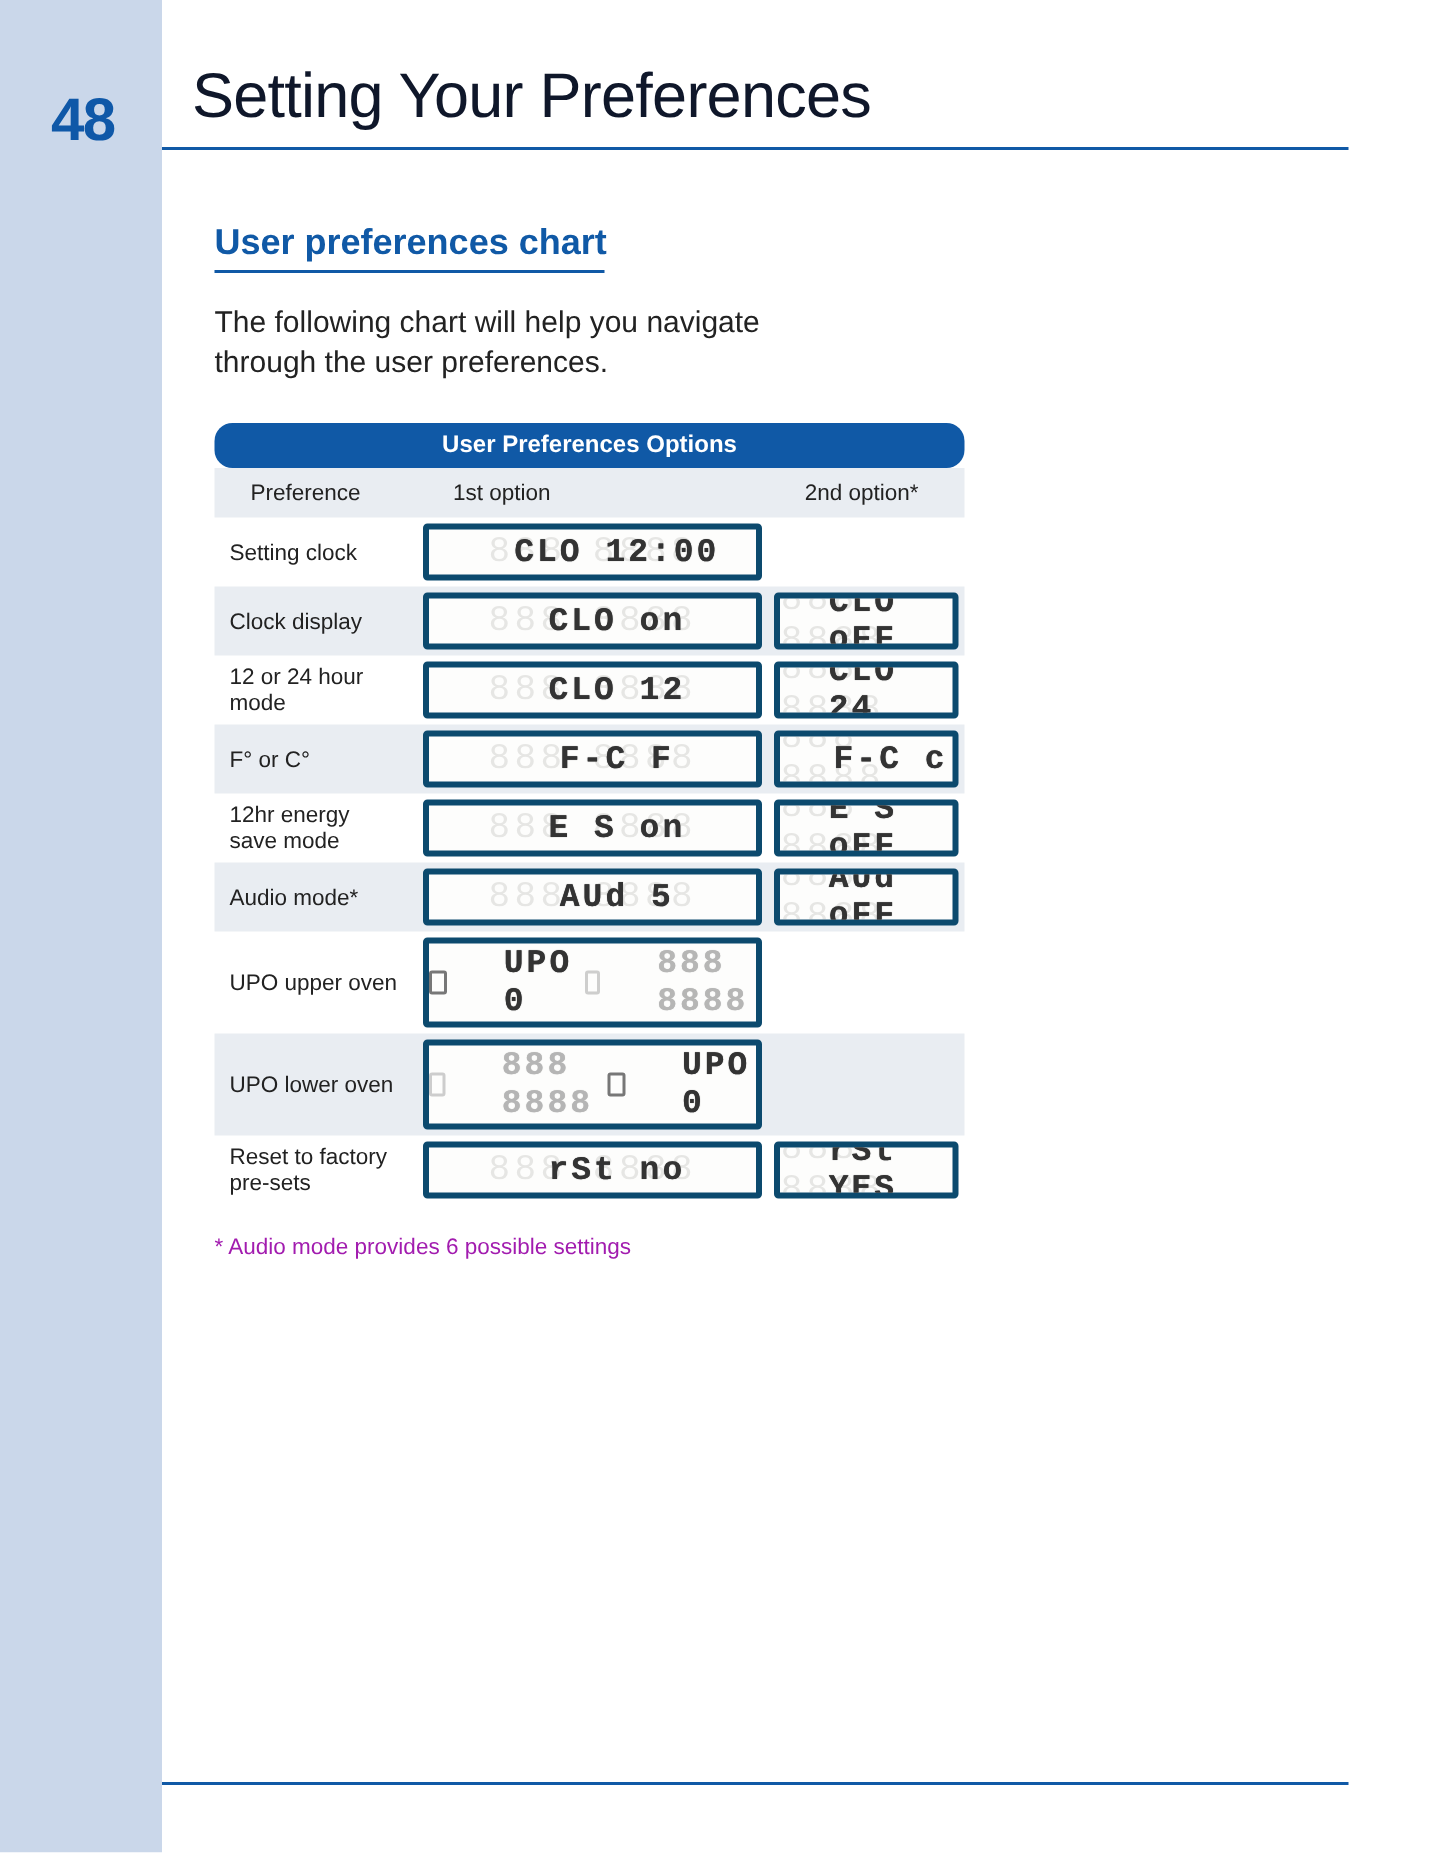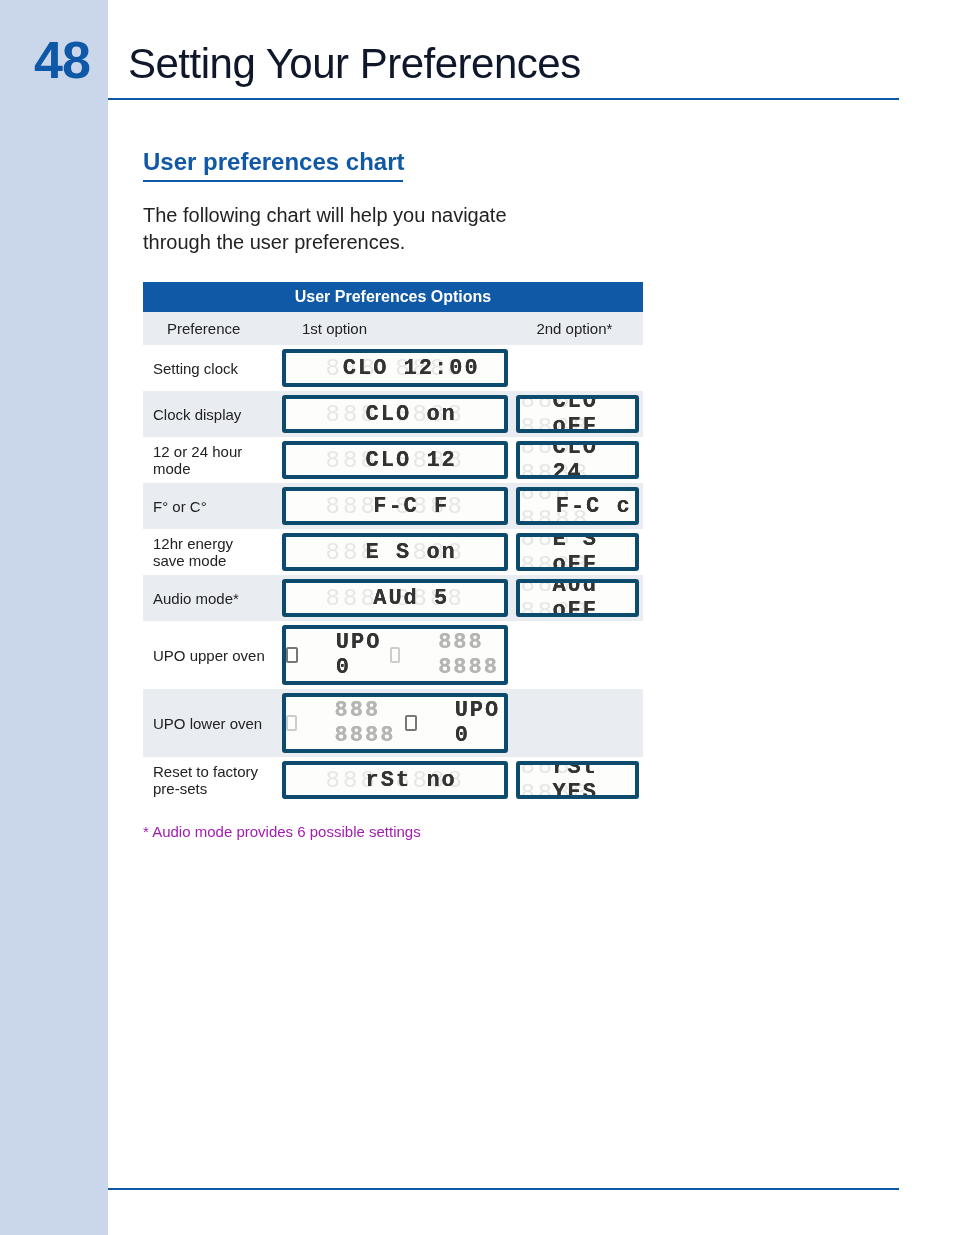--- a/index.html
+++ b/index.html
@@ -18,22 +18,22 @@
   }
   .left-margin {
     position: absolute;
     left: 0; top: 0; bottom: 0;
     width: 108px;
     background: #cad7ea;
   }
   .page-number {
     position: absolute;
     left: 34px;
-    top: 30px;
-    font-size: 52px;
+    top: 58px;
+    font-size: 40px;
     font-weight: 700;
     color: #0f58a8;
     letter-spacing: -1px;
   }
   .title {
     position: absolute;
     left: 128px;
     top: 40px;
     font-size: 42px;
     font-weight: 400;
@@ -78,20 +78,21 @@
     border-collapse: collapse;
     font-size: 15px;
   }
   .chart-table th.bar {
     background: #1059a6;
     color: #fff;
     font-weight: 700;
     text-align: center;
     padding: 6px 0;
     font-size: 16px;
+    border-radius: 12px;
   }
   .chart-table tr.headrow {
     background: #e9edf2;
   }
   .chart-table tr.headrow td {
     padding: 8px 24px;
     color: #222;
   }
   .chart-table tbody tr td {
     padding: 6px 10px;

